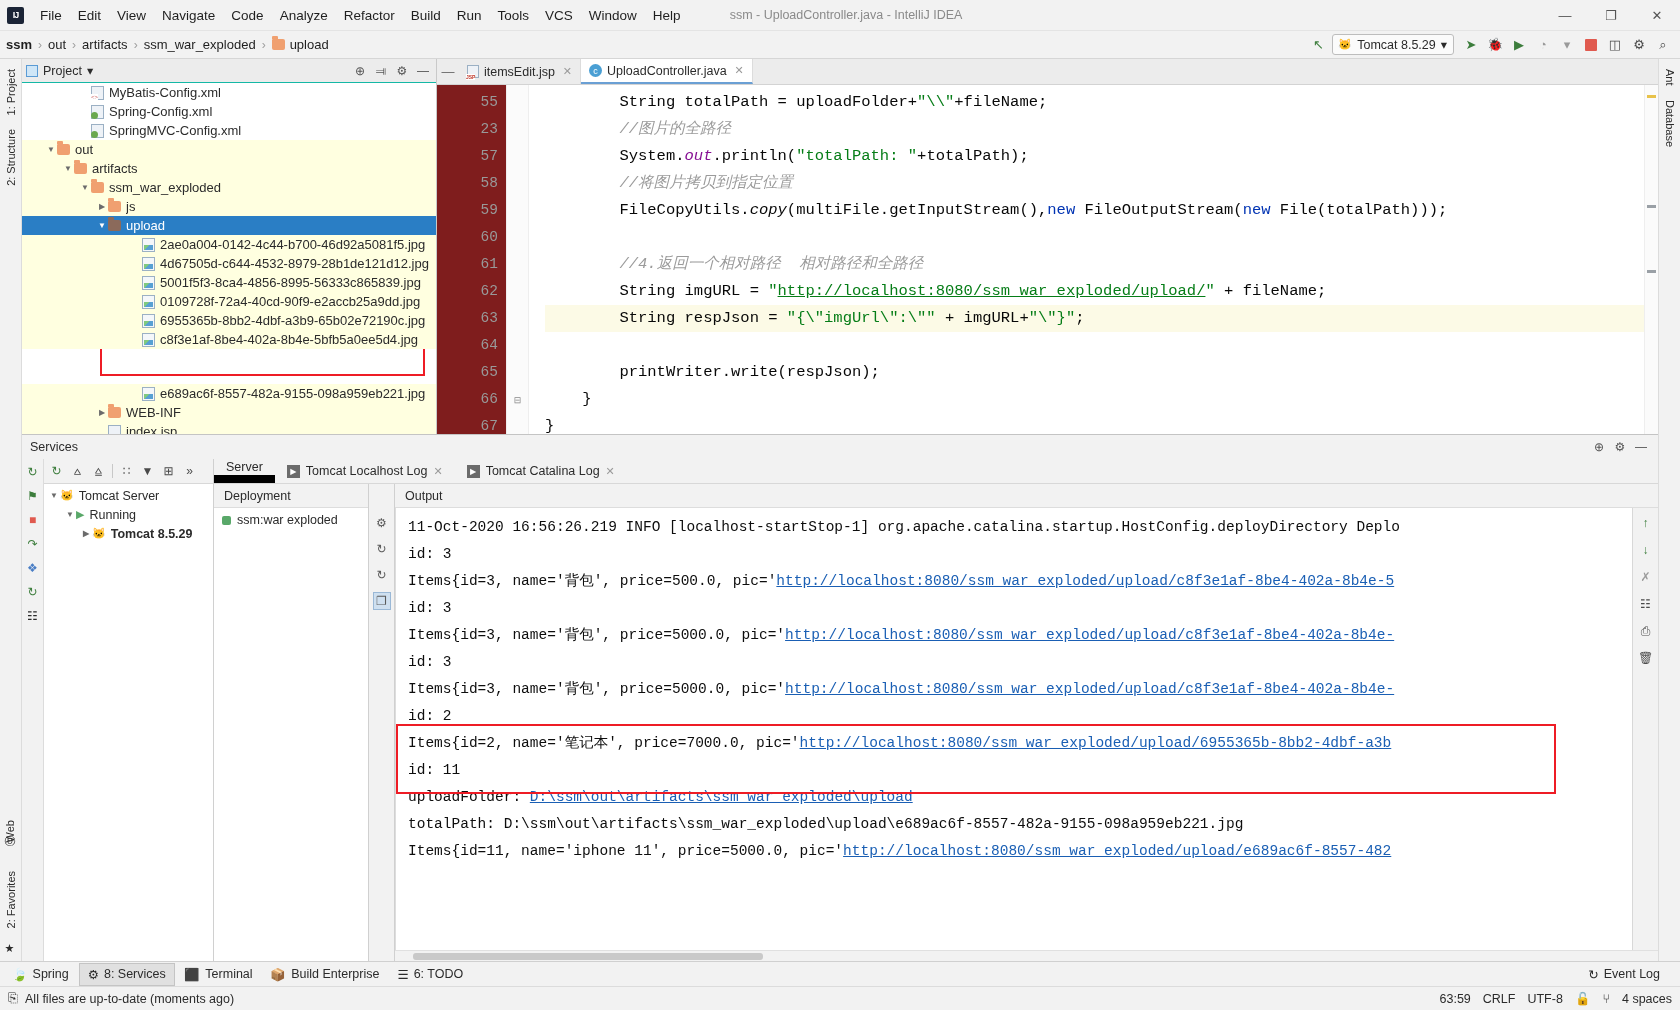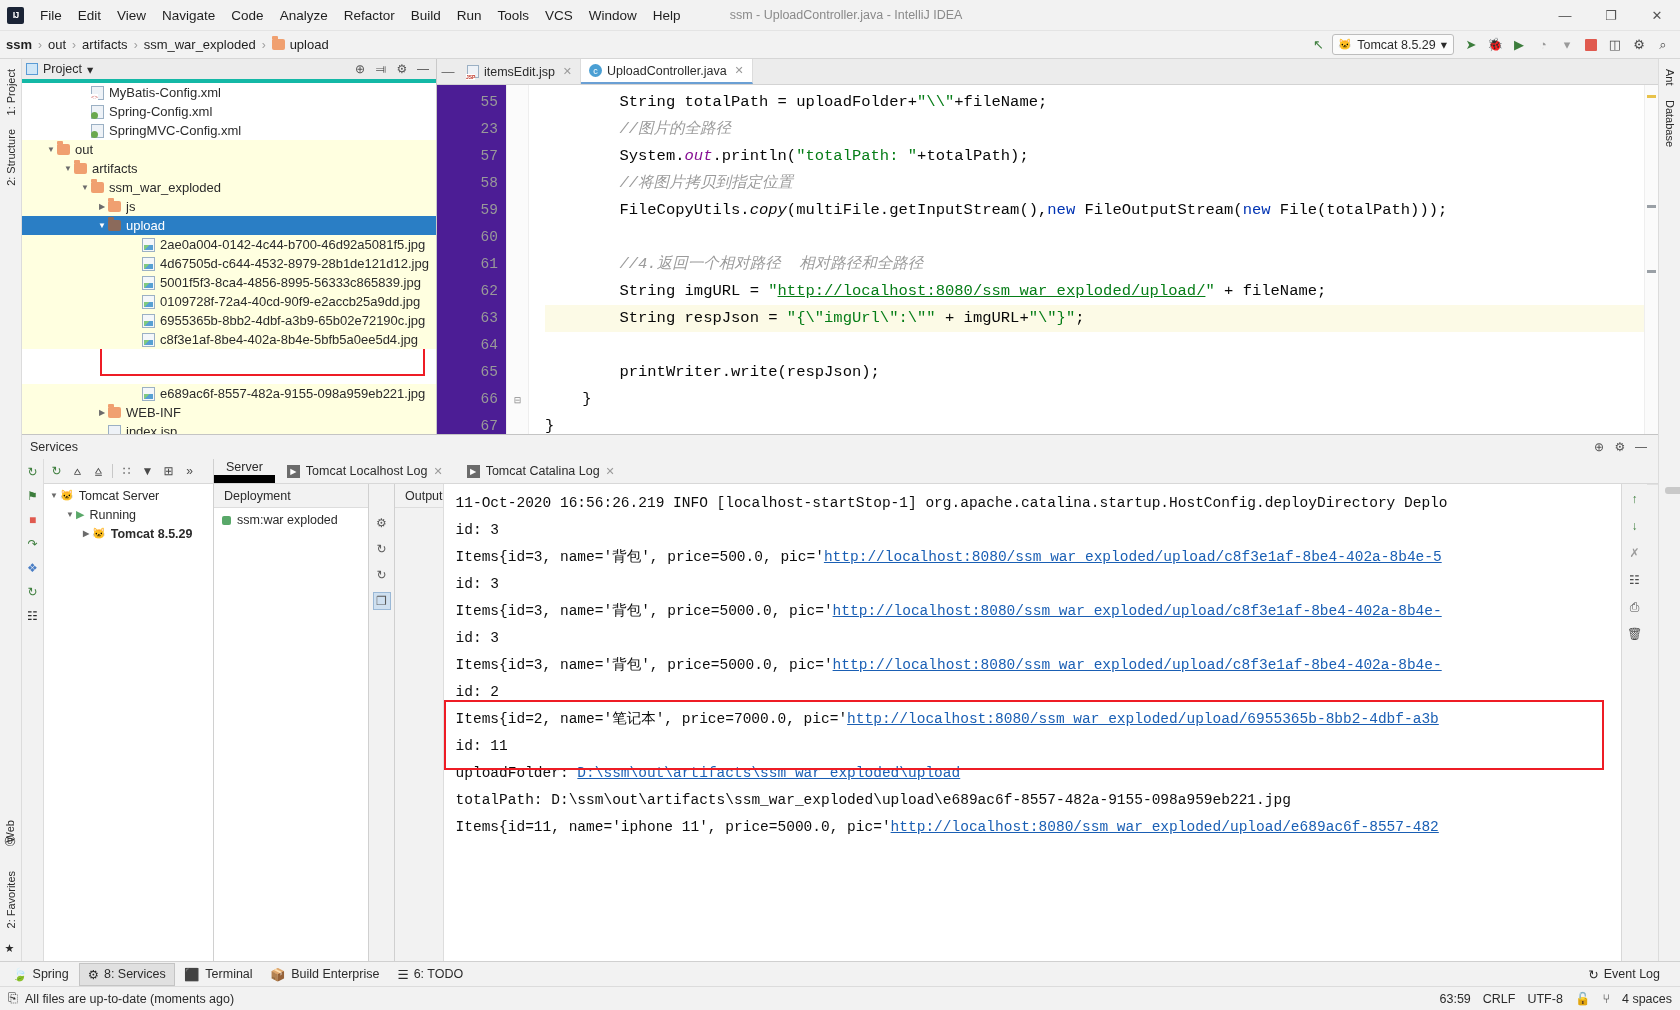--- a/index.html
+++ b/index.html
@@ -94,21 +94,21 @@
   .center-col { flex: 1 1 auto; display: flex; flex-direction: column; min-width: 0; }
   .upper { display: flex; min-height: 0; height: 375px; flex: 0 0 375px; }
 
   
   .project-panel {
     width: 415px; flex: 0 0 415px; display: flex; flex-direction: column;
     background: #fff; border-right: 1px solid #c9c9c9; min-height: 0;
   }
   .tw-header {
     height: 24px; display: flex; align-items: center; padding: 0 4px;
-    background: #ececec; border-bottom: 4px solid #14b8a6; flex: 0 0 24px;
+    background: #ececec; border-bottom: 1px solid #14b8a6; flex: 0 0 24px;
   }
   .tw-title { display: flex; align-items: center; gap: 5px; font-size: 12.5px; }
   .tw-sq { width: 12px; height: 12px; border: 1px solid #5a9bd5; background: #cfe6f7; }
   .tw-actions { margin-left: auto; display: flex; align-items: center; gap: 3px; color: #555; }
   .tw-act { width: 18px; height: 18px; display: flex; align-items: center; justify-content: center; font-size: 12px; }
 
   .tree { flex: 1 1 auto; overflow: hidden; position: relative; font-size: 13px; background: #fff; }
   .trow {
     height: 19px; display: flex; align-items: center; white-space: nowrap;
     padding-left: 6px; position: relative;
@@ -161,21 +161,21 @@
     width: 12px; height: 13px; background: #eef2f7; border: 1px solid #9bb0c4; position: relative;
   }
   .tab-jsp:after { content: "JSP"; position: absolute; bottom: -3px; left: -2px; font-size: 5px; color: #c0392b; font-weight: bold; background: #fff; }
   .tab-java {
     width: 13px; height: 13px; border-radius: 50%; background: #4a9fd4; color: #fff;
     font-size: 9px; display: flex; align-items: center; justify-content: center;
   }
 
   .code-wrap { flex: 1 1 auto; display: flex; min-height: 0; position: relative; overflow: hidden; }
   .gutter {
-    width: 70px; flex: 0 0 70px; background: #4c1d95; border-right: 1px solid #eee;
+    width: 70px; flex: 0 0 70px; background: #7f1d1d; border-right: 1px solid #eee;
     font-family: "Liberation Mono", monospace; font-size: 14.5px; color: #999;
     text-align: right; padding-right: 8px; padding-top: 4px;
   }
   .gline { height: 27px; line-height: 27px; }
   .fold-col { width: 22px; flex: 0 0 22px; background: #fbfbfb; border-right: 1px solid #eee; padding-top: 4px; }
   .fold-m { height: 27px; display: flex; align-items: center; justify-content: center; font-size: 9px; color: #8a8a8a; }
   .code {
     flex: 1 1 auto; padding-top: 4px; padding-left: 16px;
     font-family: "Liberation Mono", monospace; font-size: 15.5px; color: #080808;
     overflow: hidden; white-space: nowrap; background: #fff;
@@ -239,21 +239,21 @@
     width: 155px; flex: 0 0 155px; background: #fff; border-right: 1px solid #d0d0d0;
     display: flex; flex-direction: column; min-height: 0;
   }
   .sub-head { height: 24px; display: flex; align-items: center; padding-left: 10px; font-size: 12.5px; background: #f2f2f2; border-bottom: 1px solid #ddd; flex: 0 0 24px; }
   .deploy-item { display: flex; align-items: center; gap: 6px; font-size: 12.5px; padding: 5px 8px; }
   .green-sq { width: 9px; height: 9px; background: #59a869; border-radius: 2px; }
   .deploy-actions { width: 26px; flex: 0 0 26px; background: #f2f2f2; border-right: 1px solid #d0d0d0; display: flex; flex-direction: column; align-items: center; padding-top: 30px; gap: 8px; }
   .da-ico { width: 18px; height: 18px; display: flex; align-items: center; justify-content: center; font-size: 12px; color: #5a5a5a; }
   .da-ico.hl { background: #cfe0f0; border: 1px solid #9ab8d6; }
 
-  .out-col { flex: 1 1 auto; display: flex; flex-direction: row; min-width: 0; }
+  .out-col { flex: 1 1 auto; display: flex; flex-direction: column; min-width: 0; }
   .console {
     flex: 1 1 auto; background: #fff; position: relative; overflow: hidden;
     font-family: "Liberation Mono", monospace; font-size: 14.5px; color: #0d0d0d;
     padding: 6px 0 0 12px; border-left: 1px solid #ddd;
   }
   .coline { height: 27px; line-height: 27px; white-space: pre; }
   .colink { color: #1a5fb4; text-decoration: underline; }
   .console-rail {
     width: 26px; flex: 0 0 26px; background: #f2f2f2; border-left: 1px solid #d8d8d8;
     display: flex; flex-direction: column; align-items: center; padding-top: 6px; gap: 9px;

